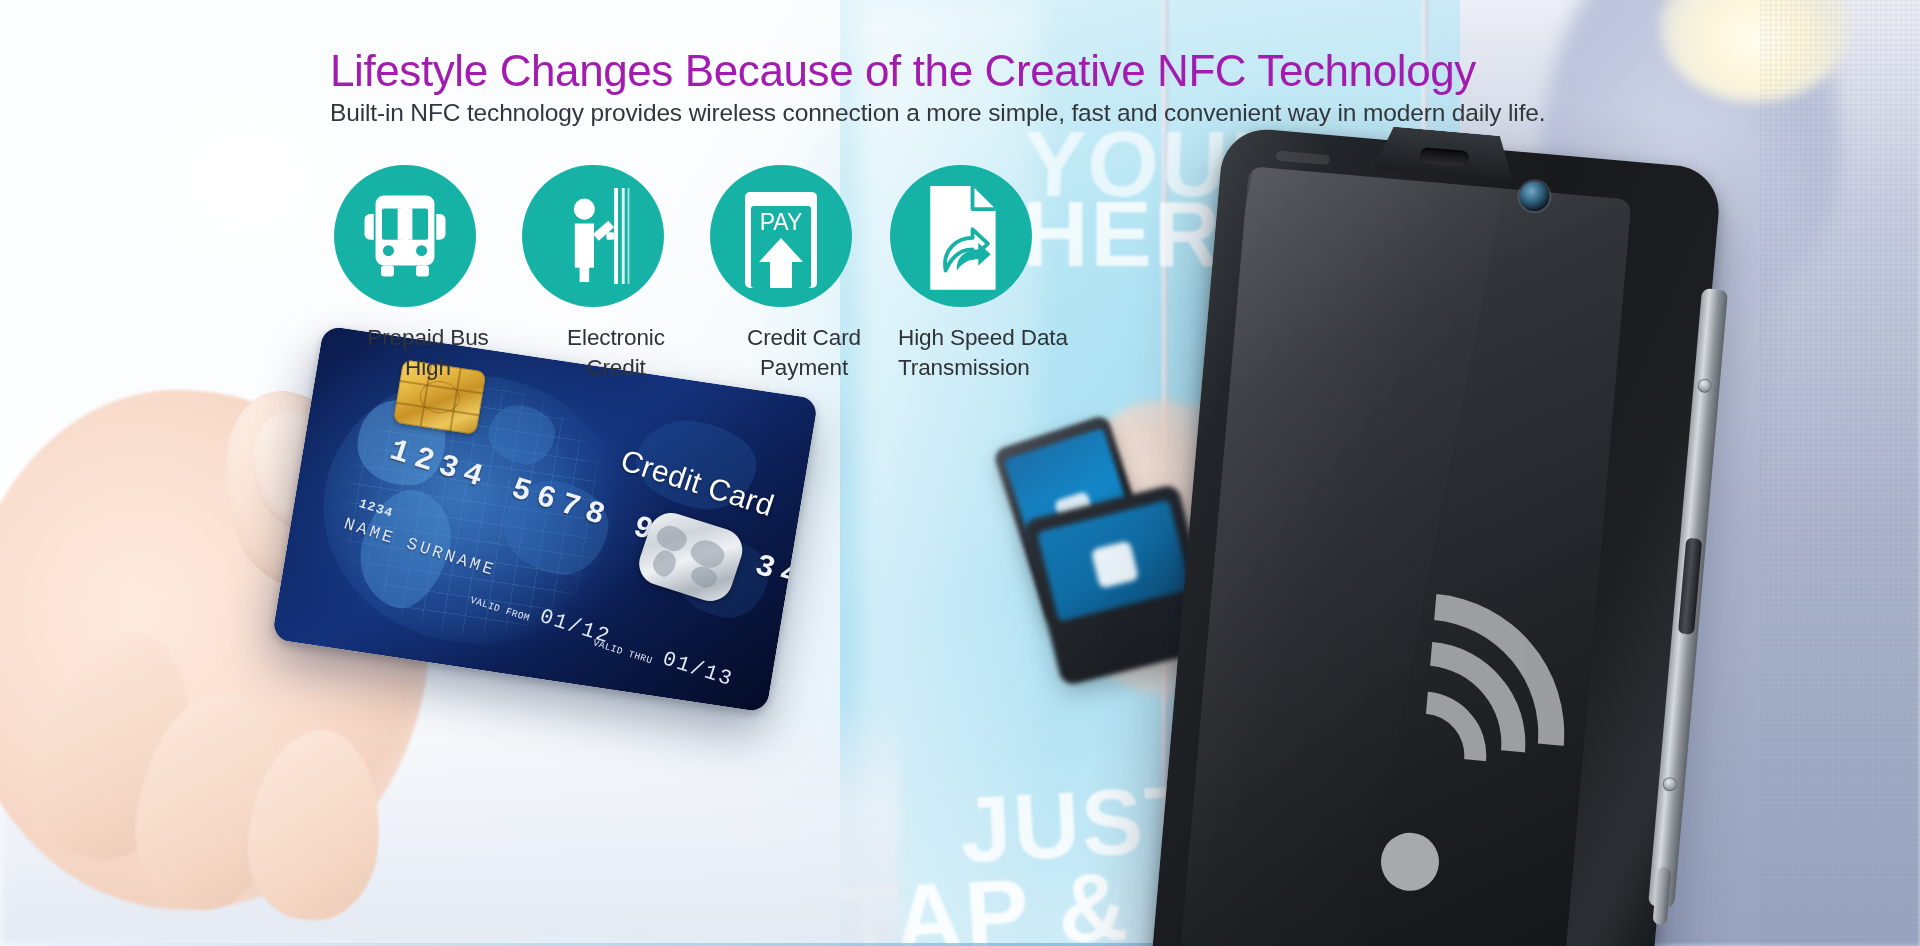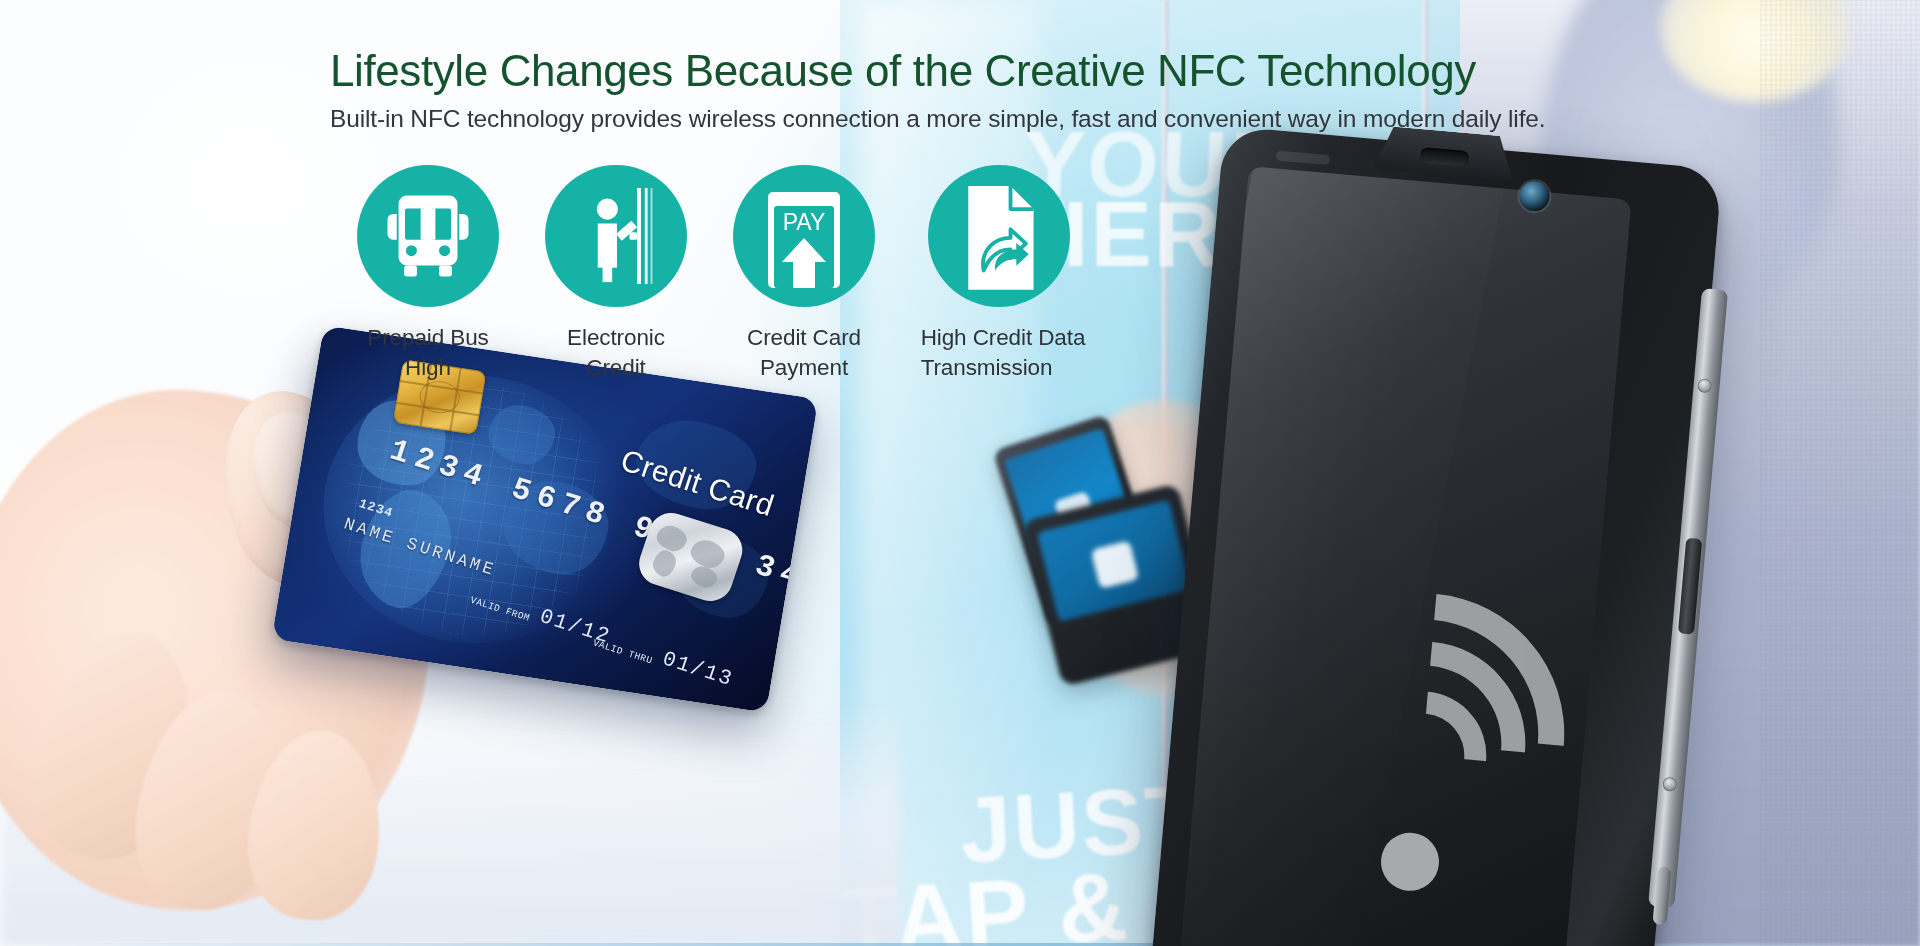--- a/index.html
+++ b/index.html
@@ -115,32 +115,32 @@
     filter:blur(6px);
   }
   .bottom-rule {
     position:absolute; left:0; bottom:0; width:1920px; height:3px;
     background:linear-gradient(90deg, rgba(255,255,255,0) 0%, rgba(160,200,225,.55) 28%, rgba(120,180,215,.75) 55%, rgba(170,205,230,.4) 80%, rgba(255,255,255,0) 100%);
   }
 
   
   .copy { position:absolute; left:330px; top:48px; width:1420px; z-index:40; }
   .headline {
-    font-size:44px; font-weight:400; color:#14532d; letter-spacing:-.4px;
+    font-size:44px; font-weight:400; color:#a21caf; letter-spacing:-.4px;
     line-height:1.06; white-space:nowrap;
   }
   .subhead {
-    margin-top:10px;
+    margin-top:4px;
     font-size:24.5px; font-weight:400; color:#33373c; letter-spacing:-.15px;
     white-space:nowrap;
   }
 
   
   .features { position:absolute; left:334px; top:165px; display:flex; z-index:40; }
-  .feature { width:188px; display:flex; flex-direction:column; align-items:center; }
+  .feature { width:188px; display:flex; flex-direction:column; }
   .fcircle {
     width:142px; height:142px; border-radius:50%;
     display:flex; align-items:center; justify-content:center;
     position:relative; overflow:hidden;
   }
   .flabel {
     margin-top:16px; font-size:22.5px; line-height:1.32; color:#2f3338;
     text-align:center; white-space:pre-line; letter-spacing:-.1px;
   }
   .feature:nth-child(3) .flabel,
@@ -530,18 +530,18 @@
 
   <div class="feature">
     <div class="fcircle" style="background:#17B2A6; margin-left:-8px;">
       <svg width="96" height="108" viewBox="0 0 100 112" aria-hidden="true">
         <path d="M18 4 h44 l24 24 v84 H18 Z" fill="#fff"></path>
         <path d="M62 4 v24 h24" fill="none" stroke="#17B2A6" stroke-width="4" stroke-linejoin="round"></path>
         <path d="M34 92 c-4-22 12-34 28-34 v-9 l16 15 -16 15 v-9 c-12 0-22 8-28 22 z" fill="none" stroke="#17B2A6" stroke-width="4" stroke-linejoin="round"></path>
         <path d="M46 92 c-2-14 10-22 22-22 v-7 l13 12 -13 12 v-7 c-10 0-18 5-22 12 z" fill="#17B2A6"></path>
       </svg>
     </div>
-    <div class="flabel">High Credit Data
+    <div class="flabel">High Speed Data
 Transmission</div>
   </div>
 </div>
 
 <div class="bottom-rule"></div>
 
 </body></html>

